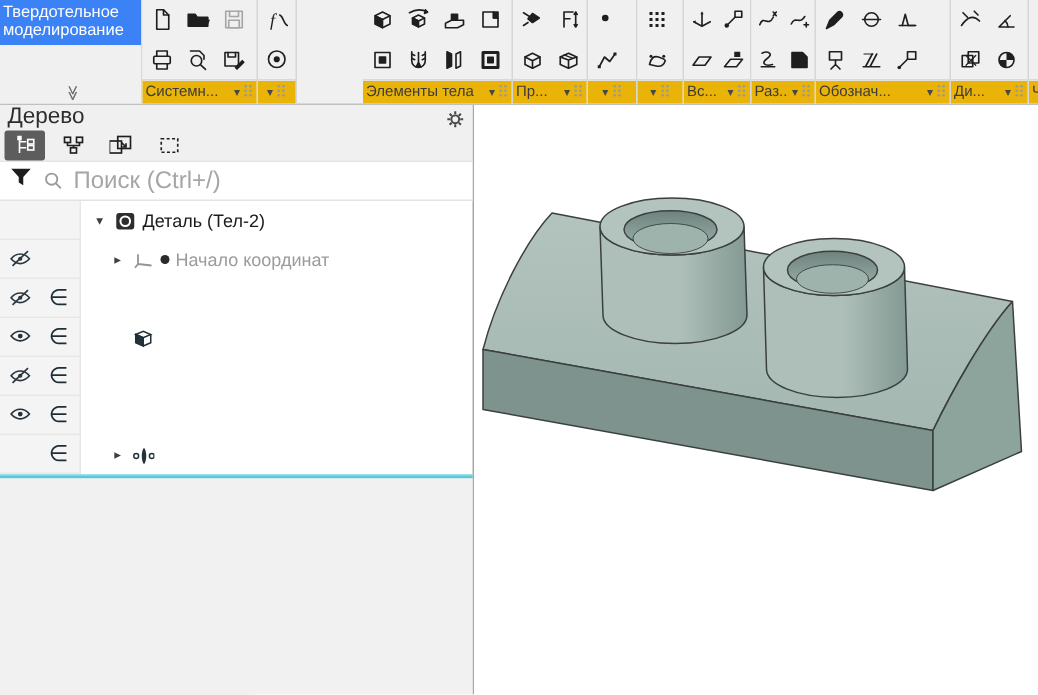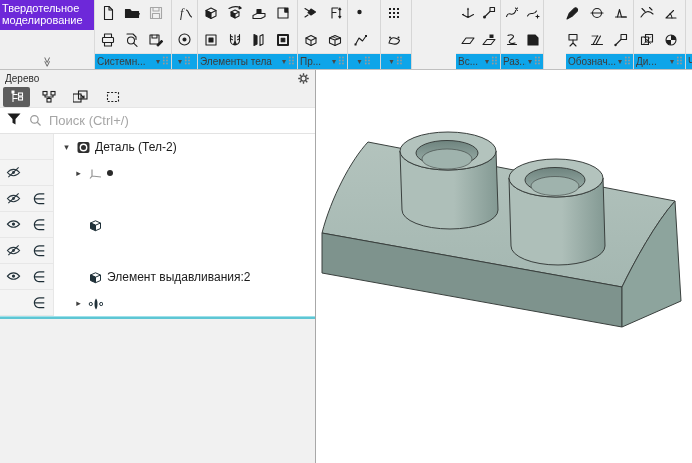--- a/index.html
+++ b/index.html
@@ -2,41 +2,41 @@
 <html style="--m-top: #a4b7b1; --m-front: #7e938d; --m-side: #8da49d; --m-ring: #b3c3bd; --m-cyl_light: #aebfb9; --m-cyl_dark: #839993; --m-hole_dark: #6e837e; --m-hole_mid: #9cb0aa; --m-floor: #9fb3ad; --m-edge: #3a403e;"><head>
 <meta charset="utf-8">
 <style>
 *{box-sizing:border-box;margin:0;padding:0}
 html,body{width:692px;height:463px;overflow:hidden}
 body{font-family:"Liberation Sans",sans-serif;background:#fff;position:relative}
 
 .ribbon{position:absolute;top:0;left:0;width:692px;height:70px;background:#f0f0f0;border-bottom:1px solid #c0c0c0;display:flex}
 .tabblock{width:95px;min-width:95px;display:flex;flex-direction:column;border-right:1px solid #dadada;background:#f0f0f0}
 .tab{font-size:11px;line-height:1.12;padding:2px 2px 3px;color:#1c1c1c;cursor:default}
-.tab.active{background:#6d28d9;color:#fff;margin-bottom:15px}
+.tab.active{background:#3b82f6;color:#fff;margin-bottom:15px}
 .chevron-strip{margin-top:auto;height:14px;display:flex;align-items:center;justify-content:center}
 .chevron-strip span{display:inline-block;transform:rotate(90deg);font-size:10px;color:#6a6a6a;line-height:1}
 .groups{flex:1;display:flex}
 .group{display:flex;flex-direction:column;border-right:1px solid #d6d6d6;background:#f0f0f0}
 .irow{height:27px;display:flex;align-items:center;padding-left:1px}
 .cell{width:24px;height:26px;display:flex;align-items:center;justify-content:center;color:#1f1f1f}
 .cell.disabled{opacity:.35}
-.glabel{height:16px;background:#0ea5e9;display:flex;align-items:center;gap:2px;padding:0 2px;border-top:1px solid #e2e2e2}
+.glabel{height:16px;background:#eab308;display:flex;align-items:center;gap:2px;padding:0 2px;border-top:1px solid #e2e2e2}
 .glabel.nolabel{justify-content:center}
 .gtext{flex:1;overflow:hidden;white-space:nowrap;font-size:10px;color:#3c3c3c}
 .garrow{font-size:8px;color:#474747;line-height:1}
 
 .panel{position:absolute;top:70px;left:0;width:316px;height:393px;background:#fff;border-right:1px solid #a8a8a8;display:flex;flex-direction:column}
-.phead{height:16px;background:#f0f0f0;display:flex;align-items:center;padding:0 5px;font-size:10px;color:#2d2d2d}
+.phead{height:16px;background:#f0f0f0;display:flex;align-items:flex-end;padding:0 5px;font-size:15px;color:#2d2d2d}
 .phead .gear{margin-left:auto;display:flex;align-items:center}
 .ptools{height:22px;background:#f0f0f0;display:flex;align-items:center;gap:5px;padding:0 3px;border-bottom:1px solid #e6e6e6}
 .pbtn{width:27px;height:20px;display:flex;align-items:center;justify-content:center;border-radius:2px;color:#1f1f1f}
 .pbtn.active{background:#5d5d5d;color:#fff}
 .searchrow{height:26px;display:flex;align-items:center;gap:7px;padding:0 6px;border-bottom:1px solid #e3e3e3;background:#fff}
-.search-input{border:none;outline:none;flex:1;font-size:13px;color:#701a75;background:transparent}
+.search-input{border:none;outline:none;flex:1;font-size:16px;color:#701a75;background:transparent}
 .search-input::placeholder{color:#a6a6a6}
 .trow{height:26px;display:flex;align-items:stretch}
 .gutter{width:54px;min-width:54px;background:#f4f4f4;border-right:1px solid #e7e7e7;border-bottom:1px solid #e7e7e7;display:flex;align-items:center}
 .eye{width:27px;display:flex;justify-content:center}
 .member{width:24px;text-align:center;font-size:15px;color:#1d2d36;line-height:26px}
 .tcontent{flex:1;display:flex;align-items:center;gap:4px;font-size:12px;color:#1b1b1b}
 .tcontent.dim{color:#9b9b9b}
 .tarrow{width:11px;font-size:9px;color:#3f3f3f;text-align:center}
 .bullet{width:6px;height:6px;border-radius:50%;background:#2a2a2a}
 .insertline{height:3px;background:#5ec6d4;border-top:1px solid #9ee1ea}
@@ -152,21 +152,21 @@
           <svg width="7" height="11" viewBox="0 0 7 11">
             <circle cx="1.8" cy="1.5" r="0.9" fill="#9a9a9a"></circle>
             <circle cx="5" cy="1.5" r="0.9" fill="#9a9a9a"></circle>
             <circle cx="1.8" cy="4.5" r="0.9" fill="#9a9a9a"></circle>
             <circle cx="5" cy="4.5" r="0.9" fill="#9a9a9a"></circle>
             <circle cx="1.8" cy="7.5" r="0.9" fill="#9a9a9a"></circle>
             <circle cx="5" cy="7.5" r="0.9" fill="#9a9a9a"></circle>
           </svg>
         </div>
       </div>
-      <div class="group" style="width: 100px;">
+      <div class="group" style="width: 100px; margin-left: 44px;">
         <div class="irow">
           <div class="cell">
             <svg width="16" height="16" viewBox="0 0 16 16">
               <g fill="none" stroke="currentColor" stroke-width="1.1" stroke-linejoin="round" stroke-linecap="round">
                 <path d="M3,5.5L8,3l5,2.5L8,8z"></path>
                 <path d="M3,5.5V11l5,2.5V8z" fill="currentColor"></path>
                 <path d="M13,5.5V11l-5,2.5"></path>
               </g>
             </svg>
           </div>
@@ -368,21 +368,21 @@
           <svg width="7" height="11" viewBox="0 0 7 11">
             <circle cx="1.8" cy="1.5" r="0.9" fill="#9a9a9a"></circle>
             <circle cx="5" cy="1.5" r="0.9" fill="#9a9a9a"></circle>
             <circle cx="1.8" cy="4.5" r="0.9" fill="#9a9a9a"></circle>
             <circle cx="5" cy="4.5" r="0.9" fill="#9a9a9a"></circle>
             <circle cx="1.8" cy="7.5" r="0.9" fill="#9a9a9a"></circle>
             <circle cx="5" cy="7.5" r="0.9" fill="#9a9a9a"></circle>
           </svg>
         </div>
       </div>
-      <div class="group" style="width: 45px; margin-left: 44px;">
+      <div class="group" style="width: 45px;">
         <div class="irow">
           <div class="cell">
             <svg width="16" height="16" viewBox="0 0 16 16">
               <g fill="none" stroke="currentColor" stroke-width="1.1" stroke-linejoin="round" stroke-linecap="round">
                 <path d="M8,12.5V4 M8,12.5L2.5,9.5 M8,12.5l5.5,-3"></path>
                 <path d="M8,2.5l-1.1,2h2.2z" fill="currentColor" stroke="none"></path>
                 <path d="M2,9.2l1.6,1.4l0.3,-1.9z" fill="currentColor" stroke="none"></path>
               </g>
             </svg>
           </div>
@@ -468,21 +468,21 @@
           <svg width="7" height="11" viewBox="0 0 7 11">
             <circle cx="1.8" cy="1.5" r="0.9" fill="#9a9a9a"></circle>
             <circle cx="5" cy="1.5" r="0.9" fill="#9a9a9a"></circle>
             <circle cx="1.8" cy="4.5" r="0.9" fill="#9a9a9a"></circle>
             <circle cx="5" cy="4.5" r="0.9" fill="#9a9a9a"></circle>
             <circle cx="1.8" cy="7.5" r="0.9" fill="#9a9a9a"></circle>
             <circle cx="5" cy="7.5" r="0.9" fill="#9a9a9a"></circle>
           </svg>
         </div>
       </div>
-      <div class="group" style="width: 90px; align-items: flex-end;">
+      <div class="group" style="width: 90px;">
         <div class="irow">
           <div class="cell">
             <svg width="16" height="16" viewBox="0 0 16 16">
               <g fill="none" stroke="currentColor" stroke-width="1.1" stroke-linejoin="round" stroke-linecap="round">
                 <path d="M2,14l2.2,-5.5l5.3,-5.3c1.8,-1.2,3.8,0.8,2.8,2.8l-5.3,5.3z" fill="currentColor"></path>
               </g>
             </svg>
           </div>
           <div class="cell">
             <svg width="16" height="16" viewBox="0 0 16 16">
@@ -716,20 +716,21 @@
             </svg>
           </span>
           <span class="member"></span>
         </div>
         <div class="tcontent dim" style="padding-left:19px">
           <span class="tarrow">▸</span>
           <svg width="15" height="15" viewBox="0 0 15 15">
             <path d="M4,3.5V10l-2,2.5 M4,10l9,1" fill="none" stroke="#949494" stroke-width="1.2"></path>
           </svg>
           <span class="bullet"></span>
+          <span>Начало координат</span>
         </div>
       </div>
       <div class="trow">
         <div class="gutter">
           <span class="eye">
             <svg width="15" height="15" viewBox="0 0 16 15">
               <path d="M1.5,7.5C3.5,5.1,6,4.1,8,4.1s4.5,1,6.5,3.4C12.5,9.9,10,10.9,8,10.9S3.5,9.9,1.5,7.5z" fill="none" stroke="#2a3840" stroke-width="1.2"></path>
               <circle cx="8" cy="7.5" r="1.5" fill="#2a3840"></circle>
               <path d="M2.5,12.5L13.5,2" stroke="#2a3840" stroke-width="1.2"></path>
             </svg>
@@ -770,29 +771,20 @@
       </div>
       <div class="trow">
         <div class="gutter">
           <span class="eye">
             <svg width="15" height="15" viewBox="0 0 16 15">
               <path d="M1.5,7C3.5,4.6,6,3.6,8,3.6s4.5,1,6.5,3.4C12.5,9.4,10,10.4,8,10.4S3.5,9.4,1.5,7z" fill="none" stroke="#23323a" stroke-width="1.2"></path>
               <circle cx="8" cy="7" r="1.7" fill="#23323a"></circle>
             </svg>
           </span>
           <span class="member">∈</span>
-        </div>
-        <div class="tcontent" style="padding-left:19px">
-          <span class="tarrow"></span>
-          <svg width="15" height="15" viewBox="0 0 15 15">
-            <path d="M2.5,5L7.5,2.8L12.5,5L7.5,7.2z" fill="#fff" stroke="#1e2f37" stroke-width="1"></path>
-            <path d="M2.5,5v5.5L7.5,12.7V7.2z" fill="#22333b" stroke="#1e2f37" stroke-width="1"></path>
-            <path d="M12.5,5v5.5L7.5,12.7" fill="none" stroke="#1e2f37" stroke-width="1"></path>
-          </svg>
-          <span>Элемент выдавливания:2</span>
         </div>
       </div>
       <div class="trow">
         <div class="gutter">
           <span class="eye"></span>
           <span class="member">∈</span>
         </div>
         <div class="tcontent" style="padding-left:19px">
           <span class="tarrow">▸</span>
           <svg width="15" height="15" viewBox="0 0 15 15">

